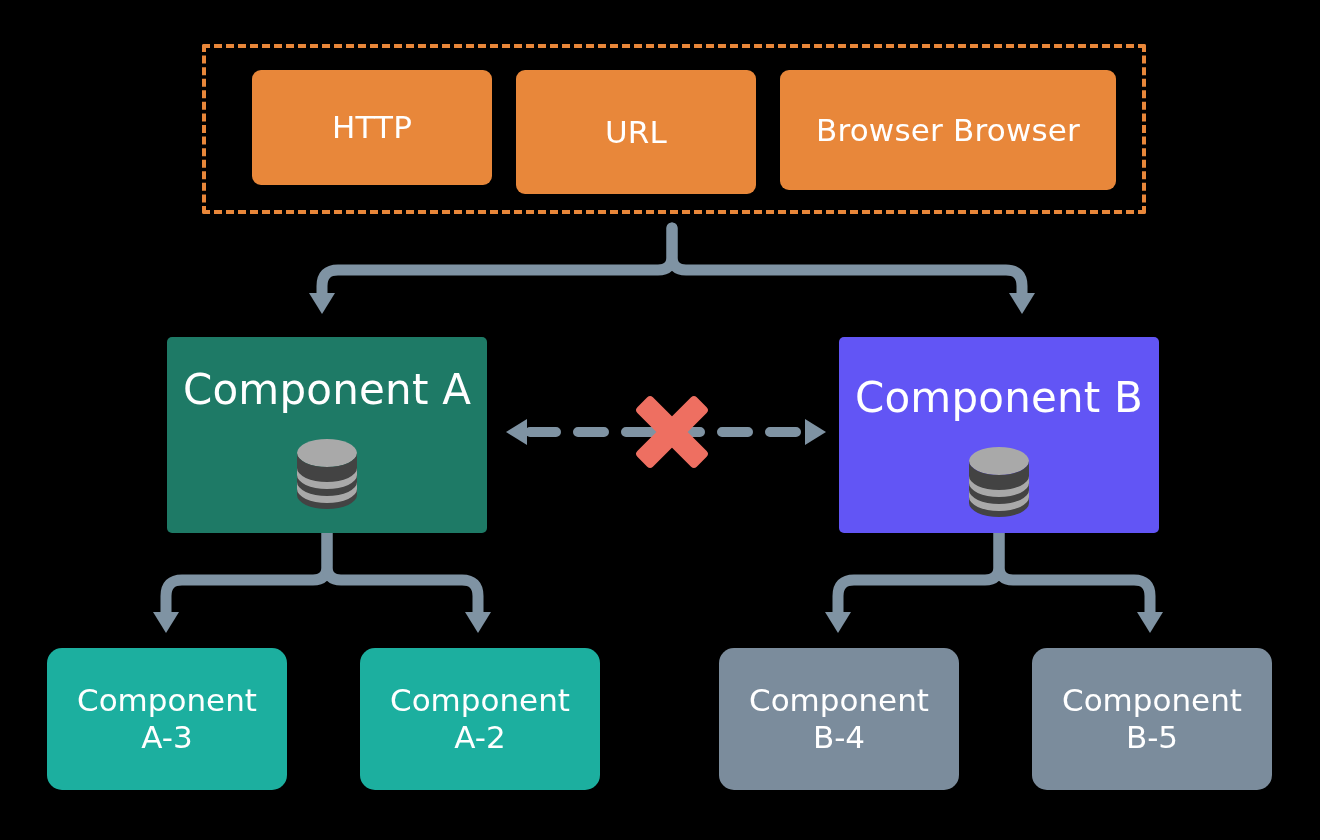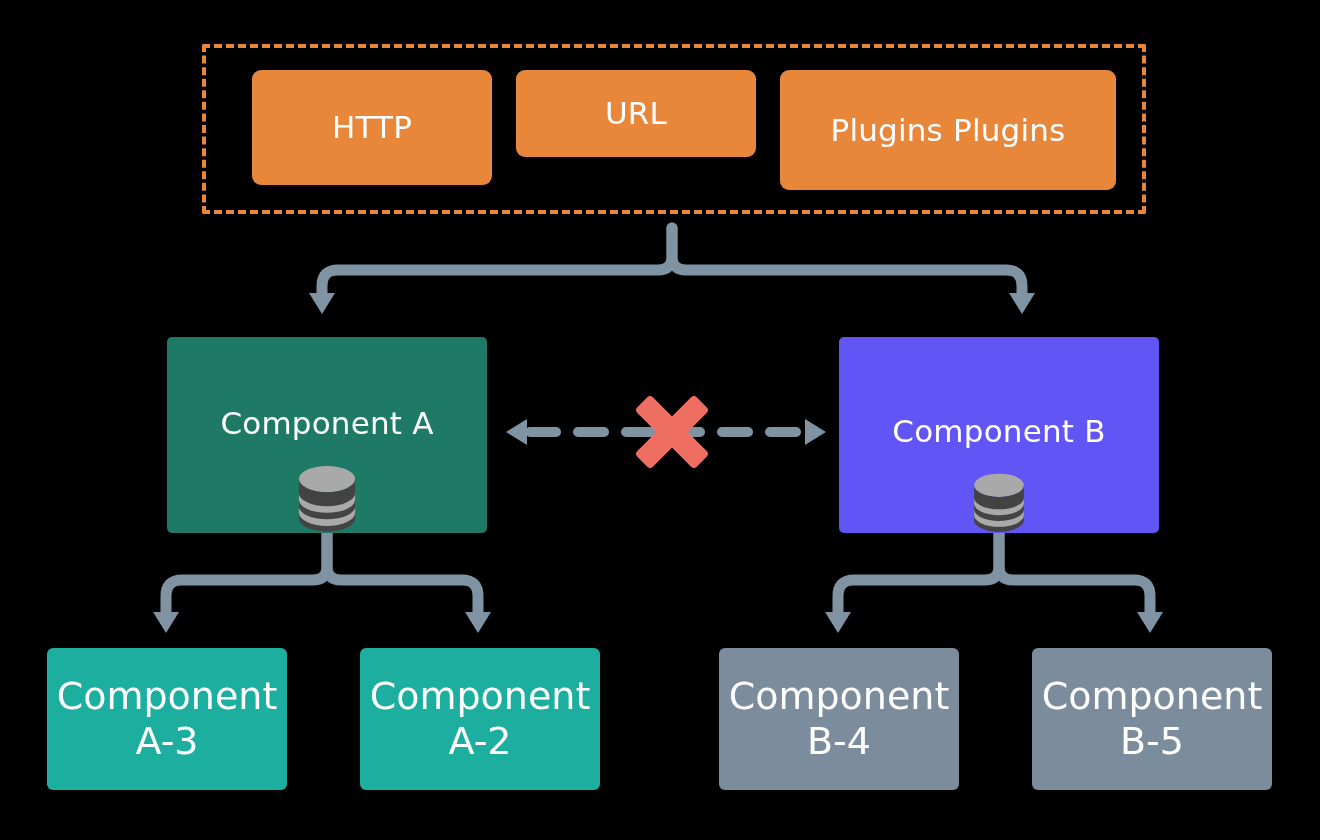--- a/index.html
+++ b/index.html
@@ -45,27 +45,26 @@
   }
   .api-box {
     border-radius: 9px;
     font-size: 31px;
     letter-spacing: 0.2px;
   }
   .comp-box {
     border-radius: 5px;
   }
   .comp-title {
+    font-size: 42px;
+    letter-spacing: 0.2px;
+  }
+  .leaf-box {
+    border-radius: 15px;
     font-size: 31px;
-    letter-spacing: 0.2px;
-    margin-top: 40px;
-  }
-  .leaf-box {
-    border-radius: 6px;
-    font-size: 38px;
   }
   .leaf-line { display: block; }
   .db-icon {
     margin-top: 22px;
     width: 62px;
     height: 74px;
   }
   .x-mark {
     position: absolute;
     pointer-events: none;
@@ -145,26 +144,26 @@
       <rect x="-42" y="-11" width="84" height="22" rx="4" fill="#EE6F61" transform="rotate(-45)"></rect>
     </g>
   </svg>
 
   <div class="group-frame" style="left:202px; top:44px; width:944px; height:170px;"></div>
 
   <div class="node api-box" style="left:252px; top:70px; width:240px; height:115px; background:#E8873A;">
     <span>HTTP</span>
   </div>
 
-  <div class="node api-box" style="left:516px; top:70px; width:240px; height:87px; background:#E8873A;">
+  <div class="node api-box" style="left:516px; top:70px; width:240px; height:124px; background:#E8873A;">
     <span>URL</span>
   </div>
 
   <div class="node api-box" style="left:780px; top:70px; width:336px; height:120px; background:#E8873A;">
-    <span>Plugins Plugins</span>
+    <span>Browser Browser</span>
   </div>
 
   <div class="node comp-box" style="left:167px; top:337px; width:320px; height:196px; background:#1E7A66; justify-content:flex-start; padding-top:28px;">
     <span class="comp-title">Component A</span>
     <svg class="db-icon" viewBox="0 0 62 74">
       <ellipse cx="31" cy="16" rx="30" ry="14" fill="#A9A9A9"></ellipse>
       <path d="M 1 16 L 1 58 A 30 14 0 0 0 61 58 L 61 16 A 30 14 0 0 1 1 16 Z" fill="#434343"></path>
       <path d="M 1 31 A 30 14 0 0 0 61 31 L 61 38 A 30 14 0 0 1 1 38 Z" fill="#A9A9A9"></path>
       <path d="M 1 45 A 30 14 0 0 0 61 45 L 61 52 A 30 14 0 0 1 1 52 Z" fill="#A9A9A9"></path>
     </svg>

